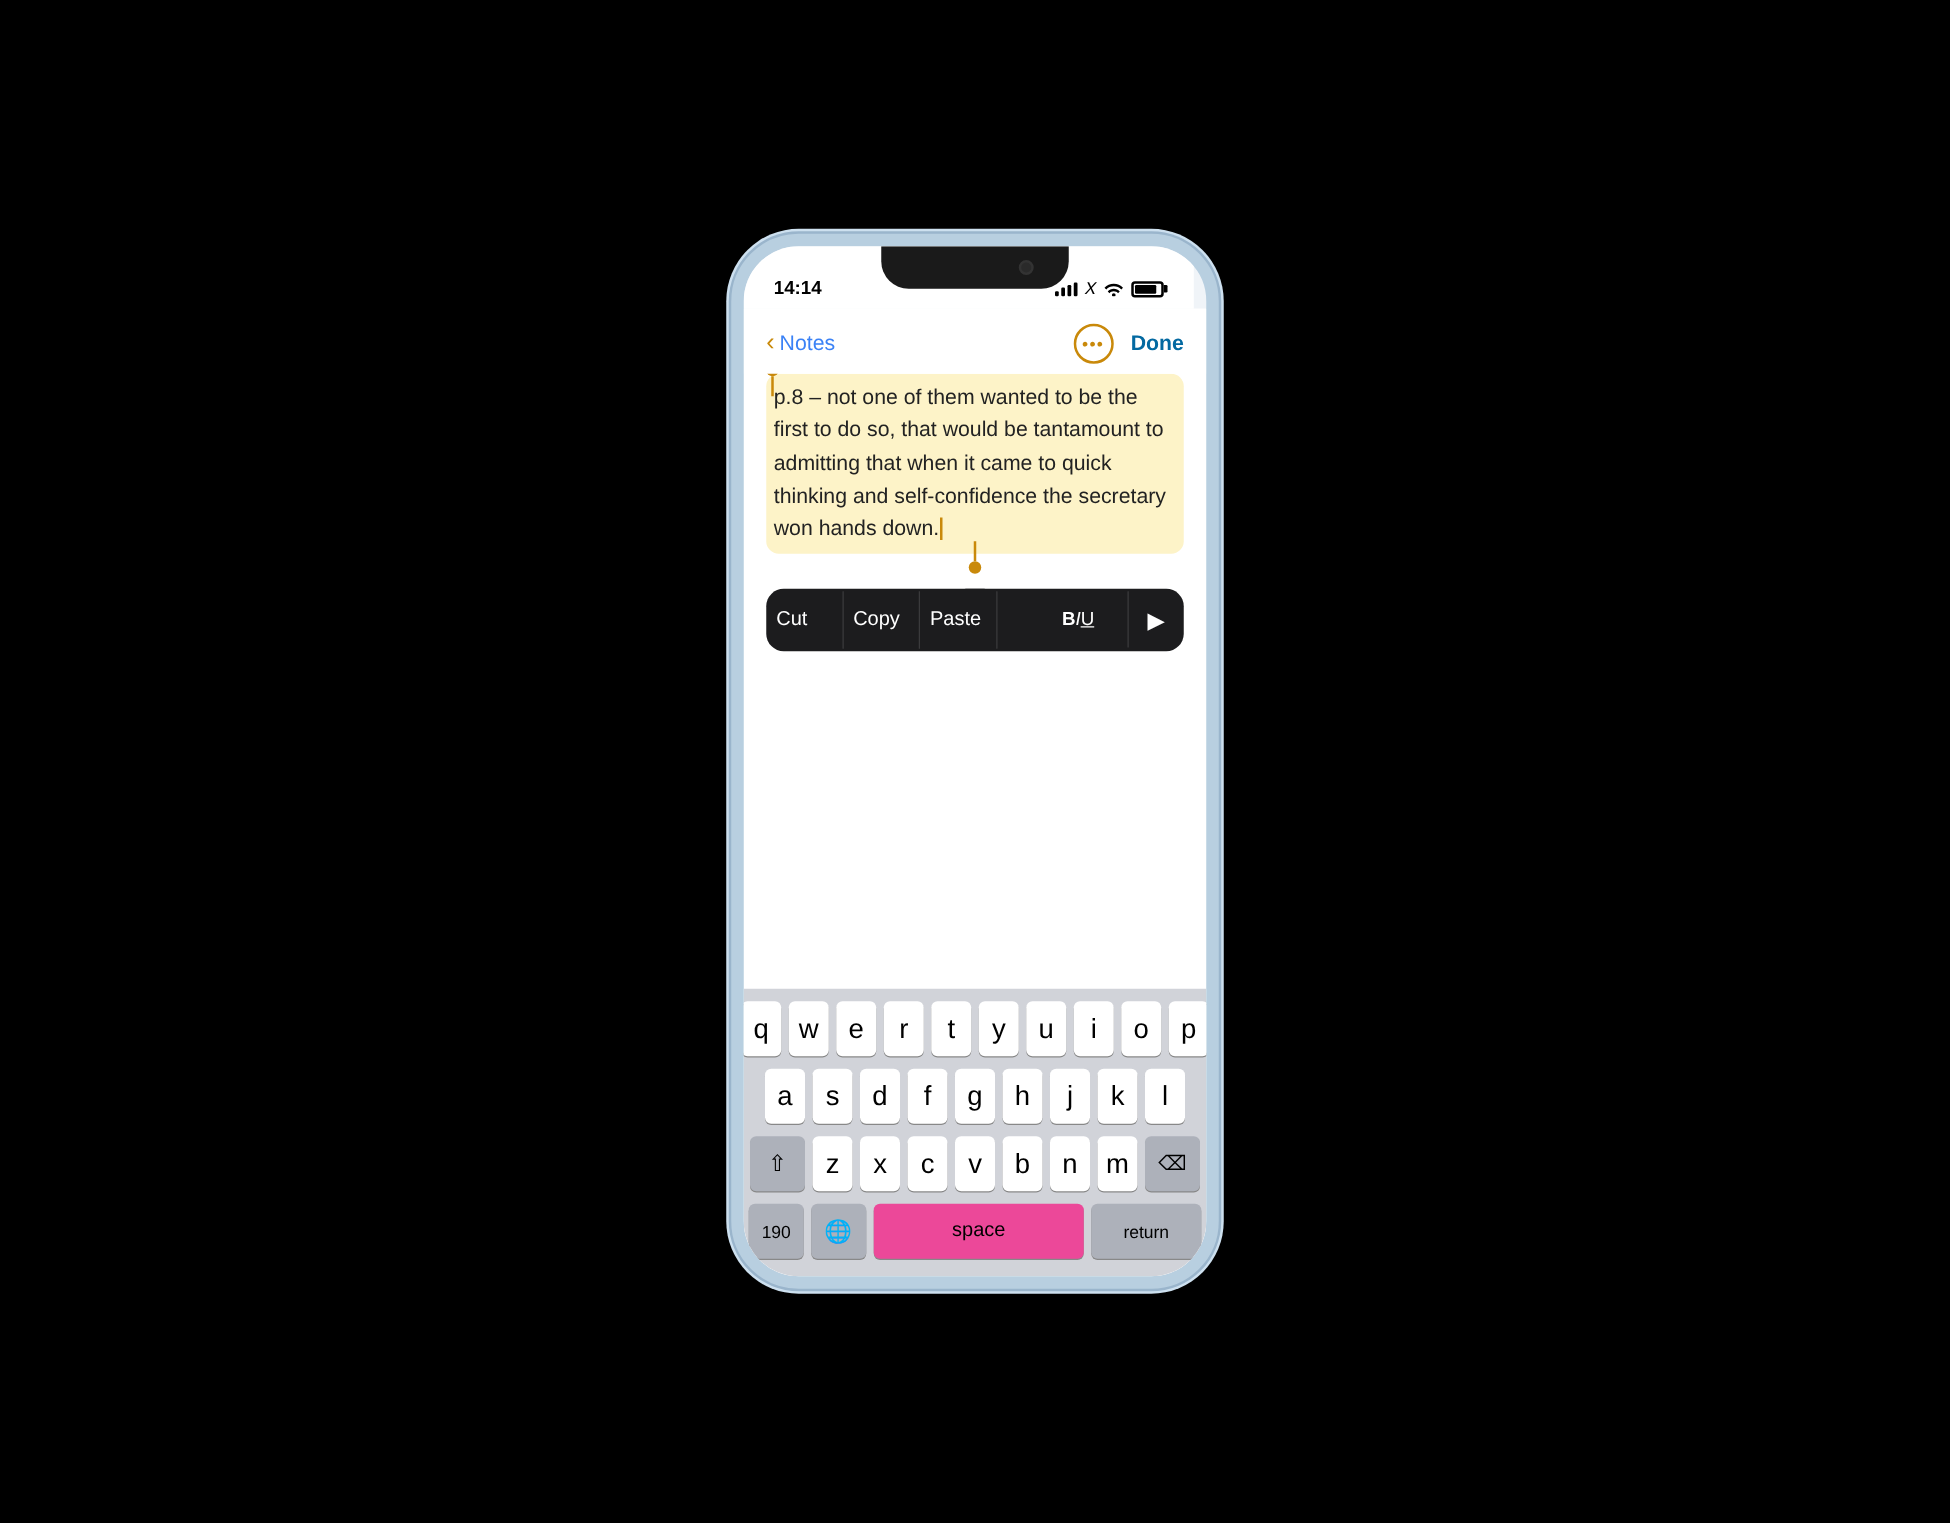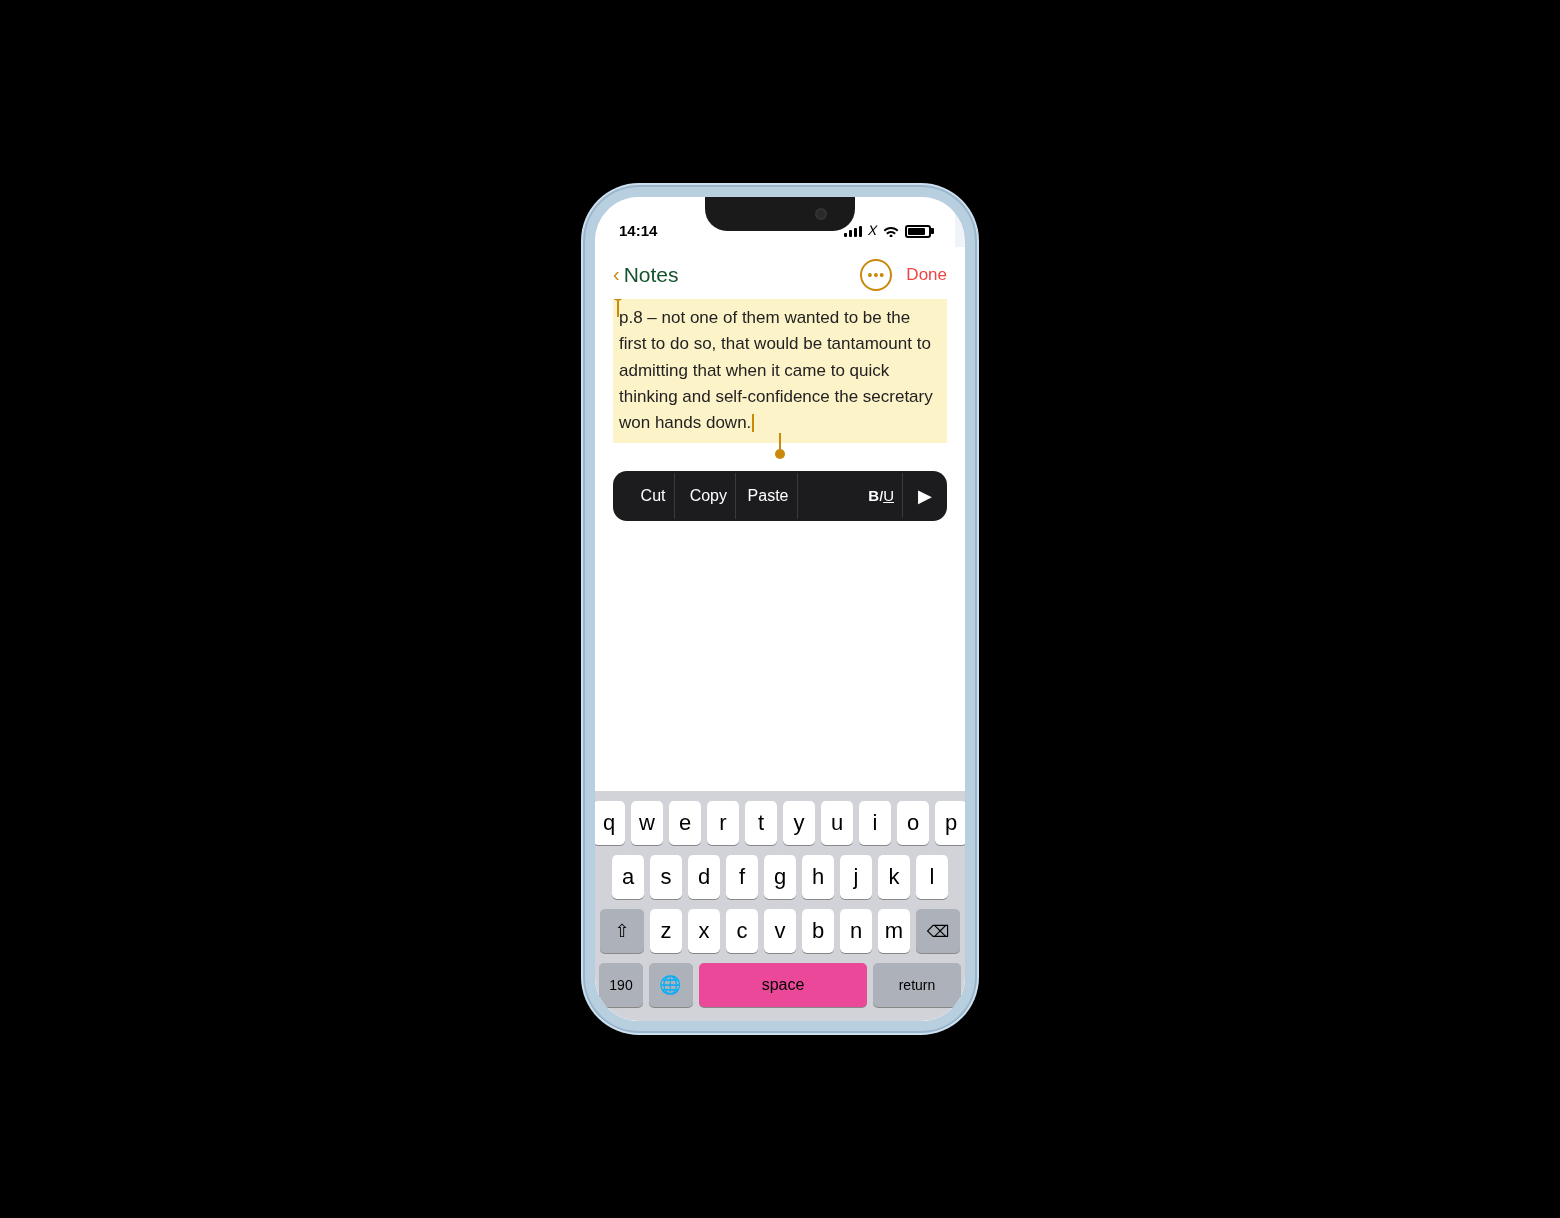--- a/index.html
+++ b/index.html
@@ -149,22 +149,22 @@
       font-size: 17px;
       cursor: pointer;
     }
     .nav-back-chevron {
       font-size: 20px;
       font-weight: 300;
       color: #c9890a;
       margin-top: -2px;
     }
     .nav-back-label {
-      font-size: 21px;
-      color: #14532d;
+      font-size: 17px;
+      color: #3b82f6;
     }
     .nav-actions {
       display: flex;
       align-items: center;
       gap: 14px;
     }
     .nav-more-btn {
       width: 32px;
       height: 32px;
       border-radius: 50%;
@@ -174,36 +174,36 @@
       justify-content: center;
       cursor: pointer;
     }
     .nav-more-dots {
       color: #c9890a;
       font-size: 14px;
       letter-spacing: 1px;
       line-height: 1;
     }
     .nav-done {
-      color: #ef4444;
+      color: #0369a1;
       font-size: 17px;
-      font-weight: 400;
+      font-weight: 700;
       cursor: pointer;
     }
 
     
     .note-area {
       flex: 1;
       padding: 0 18px;
       overflow: hidden;
       position: relative;
     }
     .note-text-selected {
       background: #fdf3c8;
-      border-radius: 0;
+      border-radius: 10px;
       font-size: 17px;
       line-height: 1.55;
       color: #222;
       padding: 6px 6px;
       position: relative;
       margin-bottom: 8px;
     }
     .text-cursor {
       display: inline-block;
       width: 2px;
@@ -259,21 +259,21 @@
       transform: translateX(-50%);
       width: 0;
       height: 0;
       border-left: 9px solid transparent;
       border-right: 9px solid transparent;
       border-bottom: 9px solid #1c1c1e;
     }
     .ctx-btn {
       flex: 1;
       padding: 14px 8px;
-      text-align: right;
+      text-align: left;
       color: #fff;
       font-size: 16px;
       font-weight: 400;
       cursor: pointer;
       border-right: 1px solid #3a3a3c;
       white-space: nowrap;
     }
     .ctx-btn:last-child {
       border-right: none;
     }

